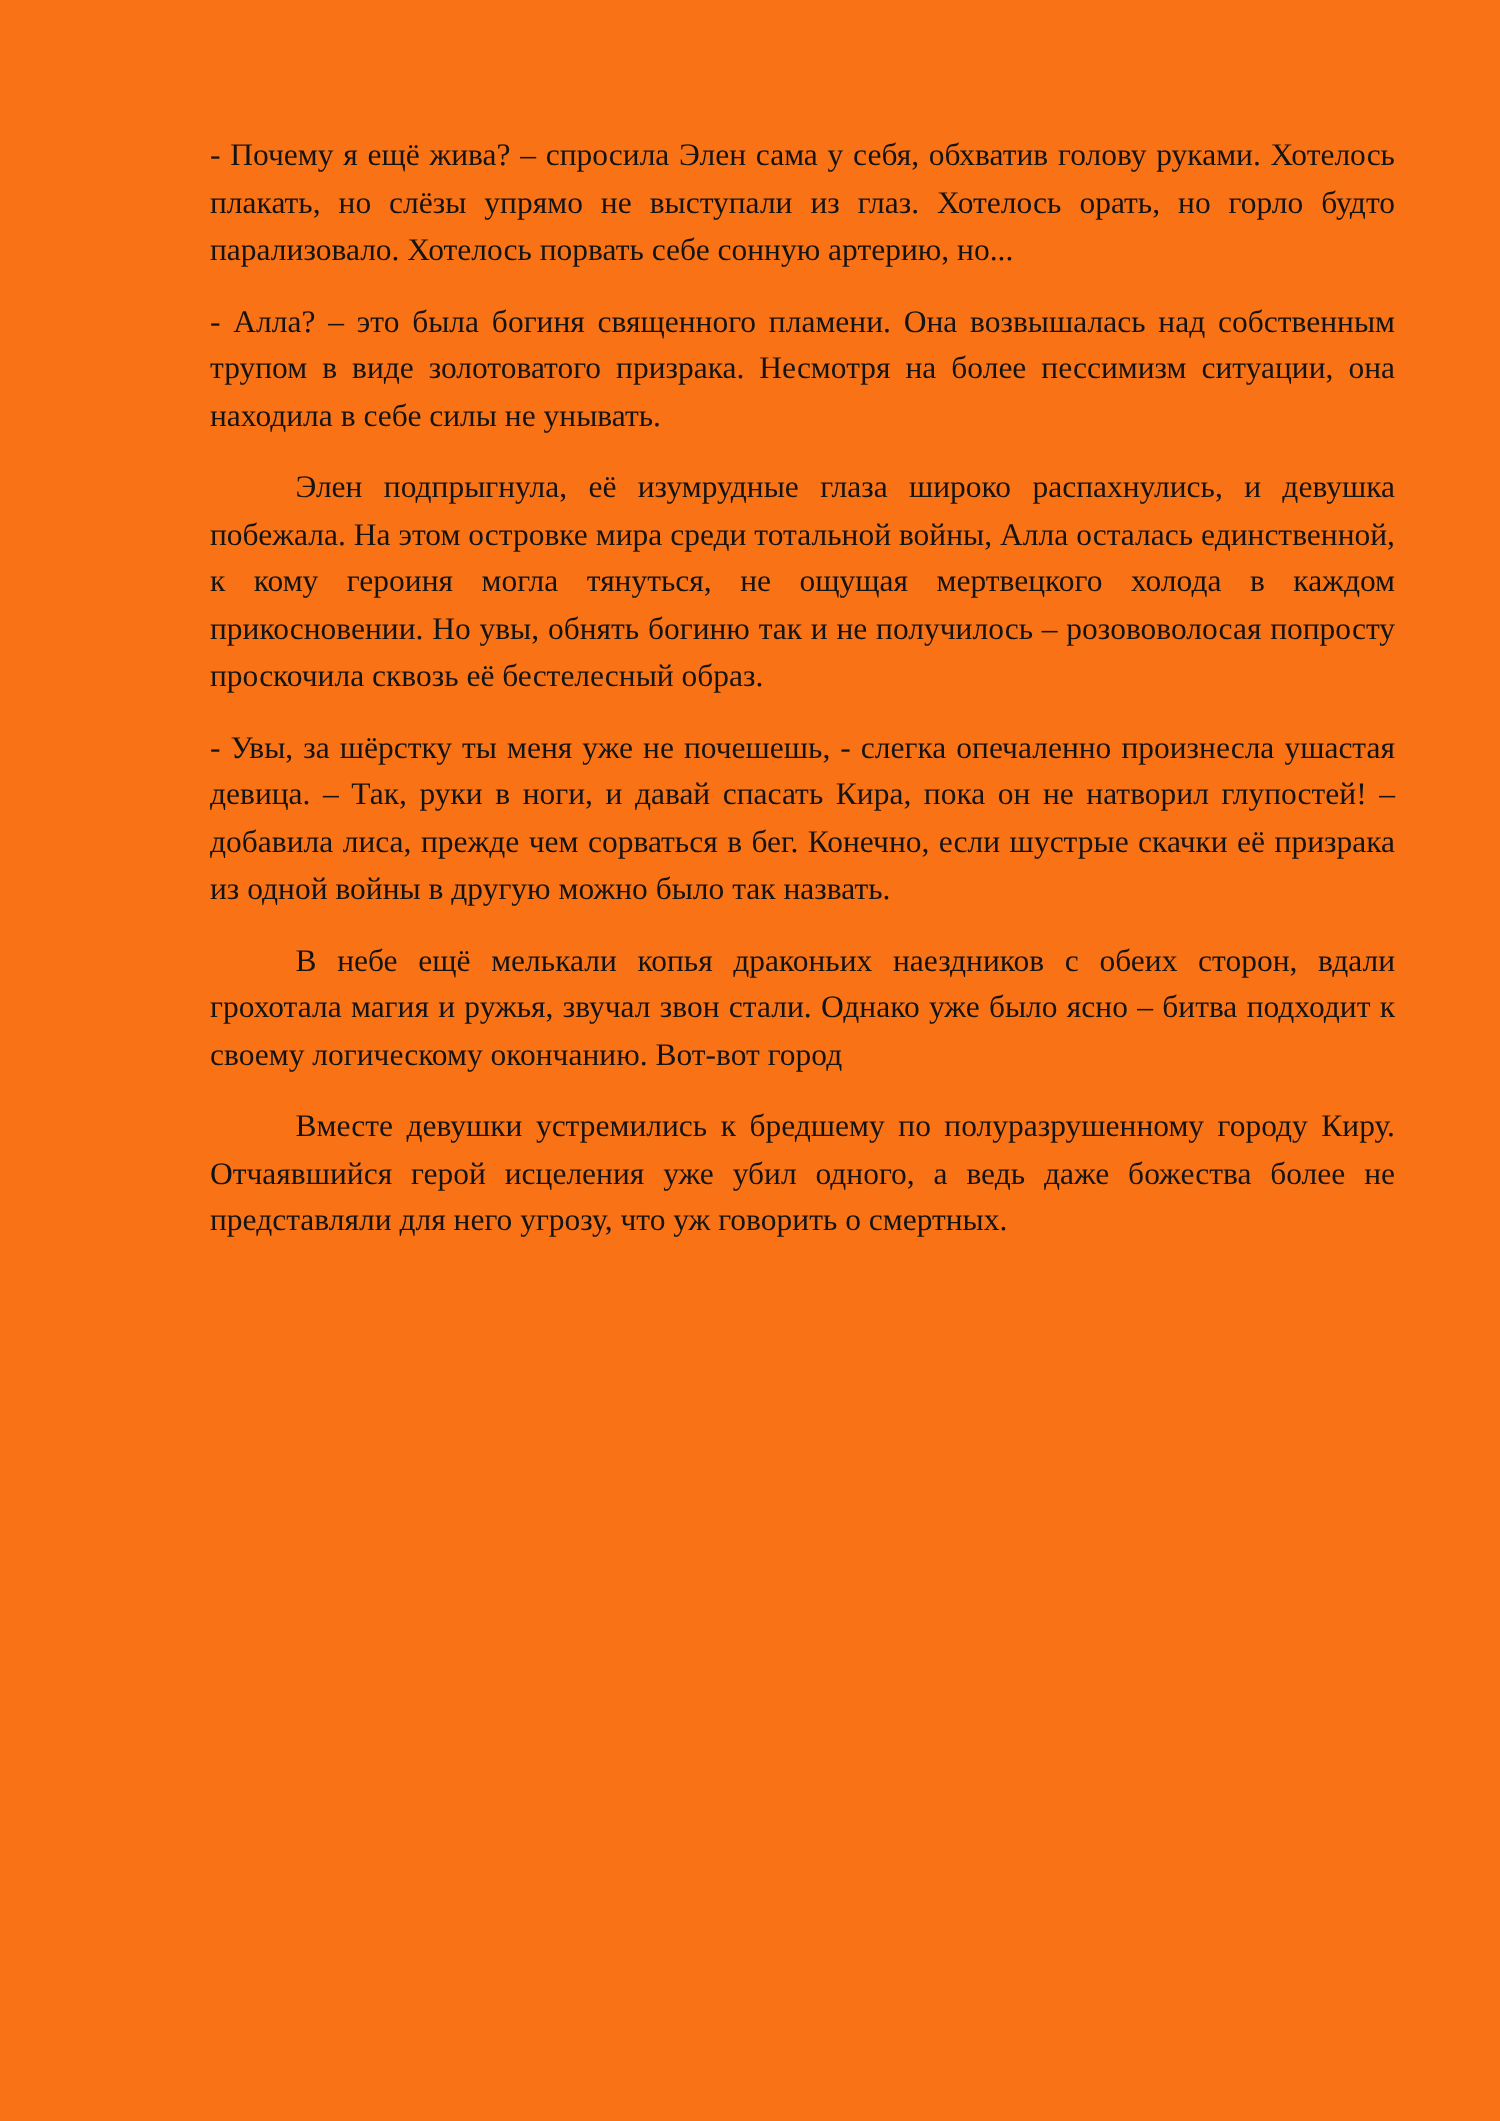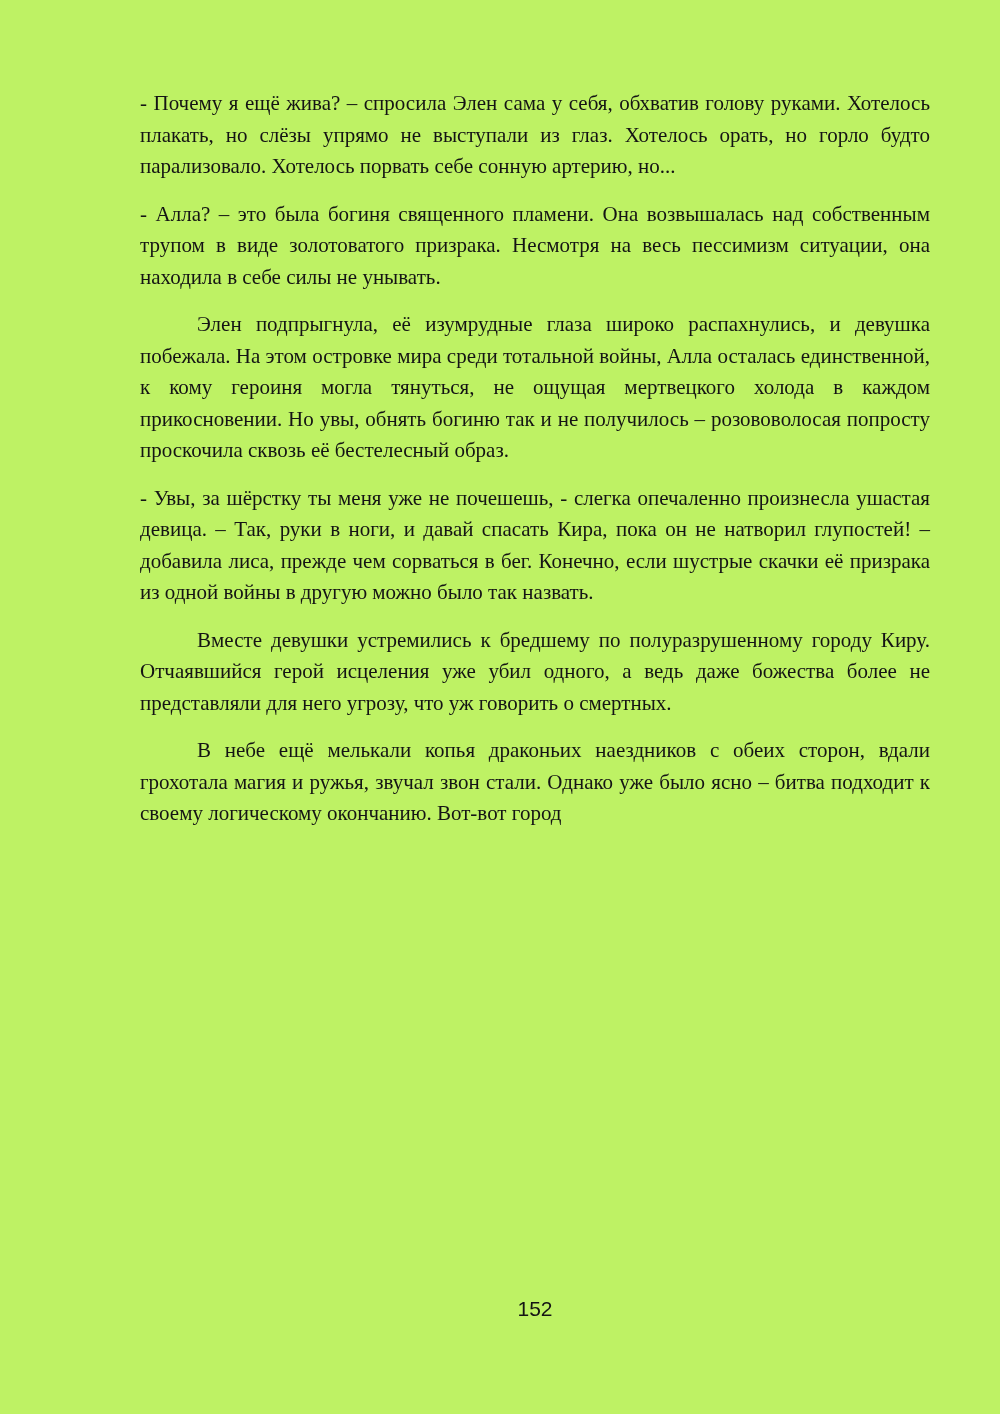--- a/index.html
+++ b/index.html
@@ -9,21 +9,21 @@
   body {
     width: 1000px;
     height: 1414px;
     position: relative;
     font-family: "Liberation Serif", serif;
   }
   .page {
     position: relative;
     width: 1000px;
     height: 1414px;
-    background: #bef264;
+    background: #f97316;
     overflow: hidden;
   }
   .text-block {
     position: absolute;
     left: 140px;
     top: 88px;
     width: 790px;
     font-size: 21px;
     line-height: 31.5px;
     color: #141414;
@@ -49,20 +49,19 @@
     font-size: 21px;
     color: #141414;
   }
 </style>
 </head>
 <body>
 
 <div class="page">
   <div class="text-block">
     <p class="para">- Почему я ещё жива? – спросила Элен сама у себя, обхватив голову руками. Хотелось плакать, но слёзы упрямо не выступали из глаз. Хотелось орать, но горло будто парализовало. Хотелось порвать себе сонную артерию, но...</p>
-    <p class="para">- Алла? – это была богиня священного пламени. Она возвышалась над собственным трупом в виде золотоватого призрака. Несмотря на весь пессимизм ситуации, она находила в себе силы не унывать.</p>
+    <p class="para">- Алла? – это была богиня священного пламени. Она возвышалась над собственным трупом в виде золотоватого призрака. Несмотря на более пессимизм ситуации, она находила в себе силы не унывать.</p>
     <p class="para indent">Элен подпрыгнула, её изумрудные глаза широко распахнулись, и девушка побежала. На этом островке мира среди тотальной войны, Алла осталась единственной, к кому героиня могла тянуться, не ощущая мертвецкого холода в каждом прикосновении. Но увы, обнять богиню так и не получилось – розововолосая попросту проскочила сквозь её бестелесный образ.</p>
     <p class="para">- Увы, за шёрстку ты меня уже не почешешь, - слегка опечаленно произнесла ушастая девица. – Так, руки в ноги, и давай спасать Кира, пока он не натворил глупостей! – добавила лиса, прежде чем сорваться в бег. Конечно, если шустрые скачки её призрака из одной войны в другую можно было так назвать.</p>
+    <p class="para indent">В небе ещё мелькали копья драконьих наездников с обеих сторон, вдали грохотала магия и ружья, звучал звон стали. Однако уже было ясно – битва подходит к своему логическому окончанию. Вот-вот город</p>
     <p class="para indent">Вместе девушки устремились к бредшему по полуразрушенному городу Киру. Отчаявшийся герой исцеления уже убил одного, а ведь даже божества более не представляли для него угрозу, что уж говорить о смертных.</p>
-    <p class="para indent">В небе ещё мелькали копья драконьих наездников с обеих сторон, вдали грохотала магия и ружья, звучал звон стали. Однако уже было ясно – битва подходит к своему логическому окончанию. Вот-вот город</p>
   </div>
-  <div class="page-footer">152</div>
 </div>
 
 </body></html>

